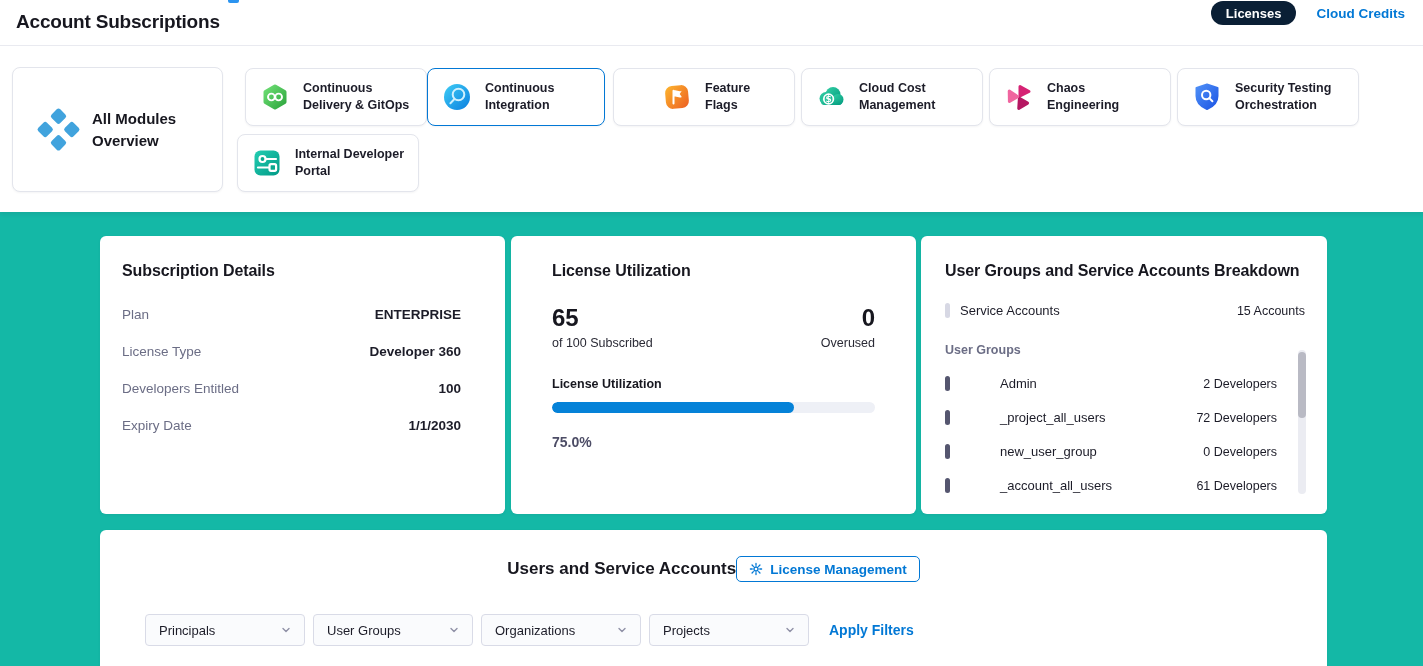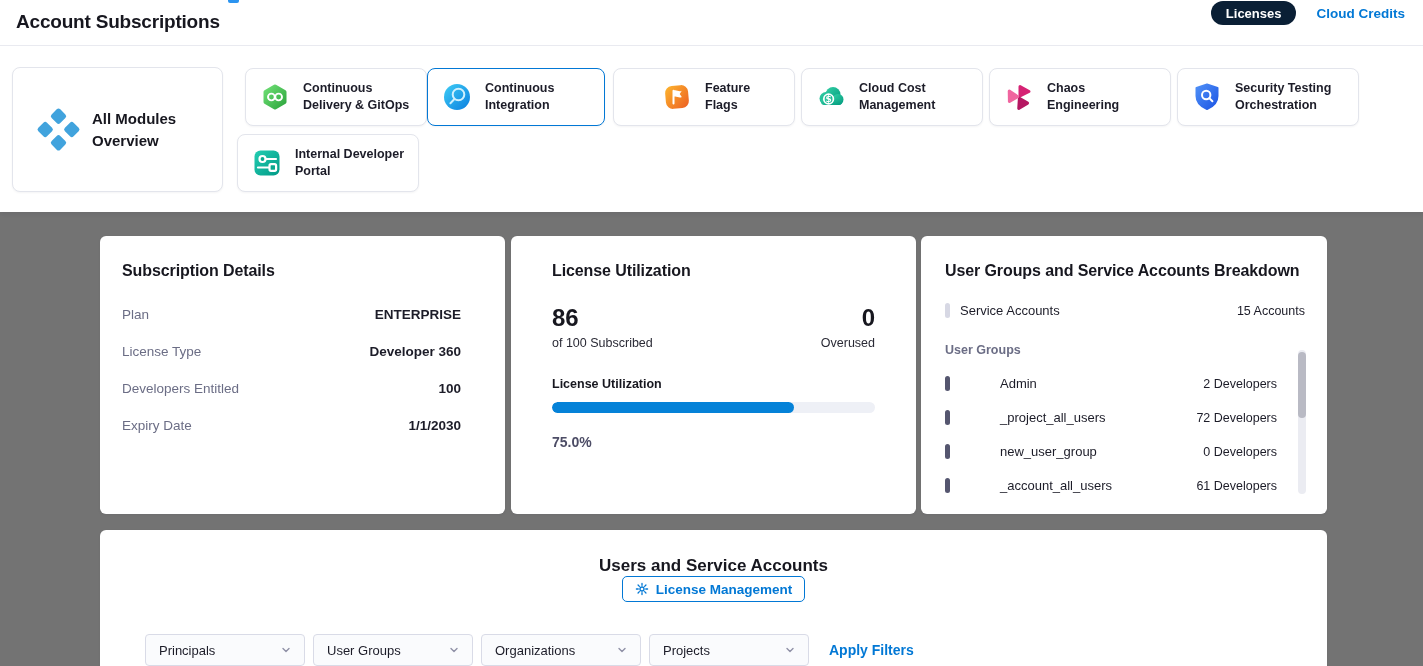--- a/index.html
+++ b/index.html
@@ -27,21 +27,21 @@
                    display:flex; align-items:center; gap:11px; padding-left:23px; cursor:pointer; }
   .overview-label { font-size:15px; font-weight:700; color:#17171f; line-height:1.45; width:95px; }
   .mod-card { position:absolute; width:182px; height:58px; background:#fff; border:1px solid #e3e5ec;
               border-radius:8px; box-shadow:0 1px 2px rgba(40,41,61,0.05); display:flex; align-items:center;
               gap:13px; padding:0 10px 0 14px; cursor:pointer; }
   .mod-card.selected { border:1.5px solid #0278d5; }
   .mod-label { font-size:12.5px; font-weight:600; color:#1c1c28; line-height:1.4; }
   .mod-icon, .overview-icon { flex:0 0 auto; display:flex; }
 
   
-  .main { position:absolute; top:212px; left:0; right:0; bottom:0; background:#737373; }
+  .main { position:absolute; top:212px; left:0; right:0; bottom:0; background:#14b8a6; }
   .card { position:absolute; background:#fff; border-radius:6px; box-shadow:0 1px 3px rgba(40,41,61,0.07); }
   .card-title { font-size:16px; font-weight:700; color:#17171f; letter-spacing:-0.1px; }
 
   
   .card-sub { left:100px; top:24px; width:405px; height:278px; padding:26px 44px 22px 22px; }
   .detail-row { display:flex; justify-content:space-between; align-items:baseline; margin-top:22px; }
   .detail-row:first-of-type { margin-top:27px; }
   .detail-label { font-size:13.5px; color:#6b6d85; }
   .detail-value { font-size:13.5px; font-weight:700; color:#1c1c28; }
 
@@ -69,21 +69,21 @@
   .groups-label { margin-top:25px; font-size:12.5px; font-weight:700; color:#6b6d85; }
   .group-list { margin-right:28px; }
   .group-list .bd-row { margin-top:19px;gap:40px; }
   .bd-scroll-track { position:absolute; right:21px; top:114px; width:8px; height:144px;
                      background:#ebecf2; border-radius:4px; }
   .bd-scroll-thumb { position:absolute; right:21px; top:116px; width:8px; height:66px;
                      background:#b9bac4; border-radius:4px; cursor:grab; }
 
   
   .card-users { left:100px; top:318px; width:1227px; height:210px; padding:26px 22px 22px 22px; }
-  .users-header { display:flex; align-items:center; justify-content:center;flex-direction:column; }
+  .users-header { display:flex; align-items:center; justify-content:center; }
   .users-title { font-size:17px; font-weight:700; color:#17171f; }
   .lm-btn { display:inline-flex; align-items:center; gap:7px; height:26px; padding:0 12px;
             background:#fff; border:1px solid #0278d5; border-radius:5px; color:#0278d5;
             font-size:13.5px; font-weight:600; font-family:inherit; cursor:pointer; }
   .filters-row { display:flex; align-items:center; margin-top:32px; margin-left:23px; gap:8px; }
   .dropdown { display:flex; align-items:center; justify-content:space-between; width:160px; height:32px;
               padding:0 12px 0 13px; background:#fafbfd; border:1px solid #d9dbe7; border-radius:4px; cursor:pointer; }
   .dd-label { font-size:13px; color:#1c1c28; }
   .apply-filters { margin-left:12px; color:#0278d5; font-size:14px; font-weight:700; text-decoration:none; cursor:pointer; }
 </style>
@@ -261,21 +261,21 @@
       <div class="detail-row">
         <span class="detail-label">Expiry Date</span>
         <span class="detail-value">1/1/2030</span>
       </div>
     </section>
 
     <section class="card card-util">
       <h2 class="card-title">License Utilization</h2>
       <div class="util-counts">
         <div>
-          <div class="big-num">86</div>
+          <div class="big-num">65</div>
           <div class="count-caption">of 100 Subscribed</div>
         </div>
         <div class="count-right">
           <div class="big-num">0</div>
           <div class="count-caption">Overused</div>
         </div>
       </div>
       <div class="bar-label">License Utilization</div>
       <div class="progress-track">
         <div class="progress-fill" id="util-fill" style="width: 75%;"></div>

